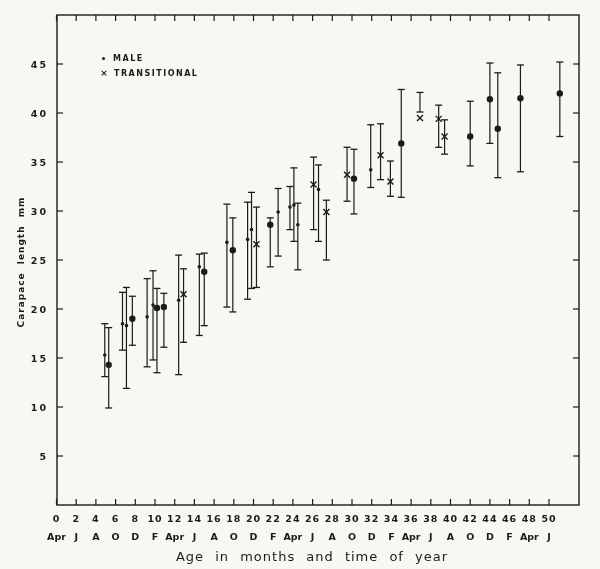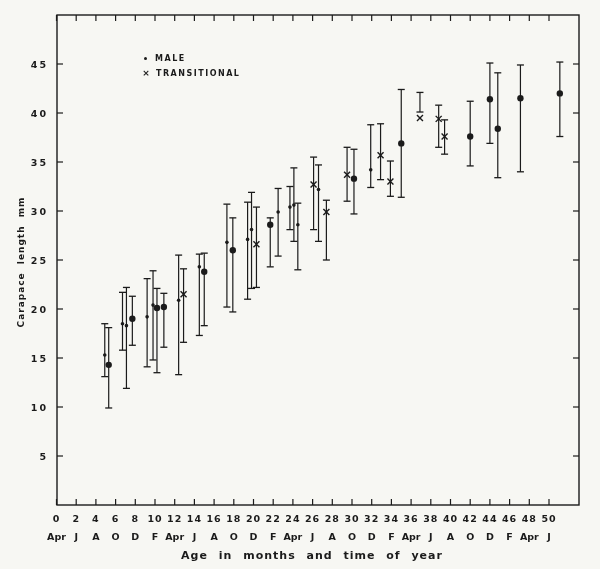--- a/index.html
+++ b/index.html
@@ -20,37 +20,37 @@
   }
   .legend{
     position:absolute;
     left:98px;top:51px;
     font-size:8px;
     font-weight:700;
     letter-spacing:1.5px;
     line-height:15px;
     white-space:nowrap;
   }
-  .legend-row{display:flex;align-items:center;height:15px;margin-left:42px;}
+  .legend-row{display:flex;align-items:center;height:15px;}
   .mk{display:inline-block;width:12px;text-align:center;margin-right:4px;flex:0 0 12px;}
   .mk-dot{width:3px;height:3px;border-radius:50%;background:#1b1b1b;margin:0 8px 0 4px;flex:0 0 3px;}
   .mk-x{font-size:9px;font-weight:700;letter-spacing:0;}
   .mk-circle{width:5px;height:5px;border-radius:50%;border:1.6px solid #1b1b1b;margin:0 6px 0 2px;flex:0 0 5px;background:#f7f7f3;}
   .ylabel{
     position:absolute;
     left:21px;top:262px;
     transform:translate(-50%,-50%) rotate(-90deg);
     font-size:9px;font-weight:700;letter-spacing:1px;word-spacing:4px;
     white-space:nowrap;
   }
   .xlabel{
     position:absolute;
     left:312px;top:549px;
     transform:translateX(-50%);
-    font-size:11px;font-weight:700;letter-spacing:1px;word-spacing:6px;
+    font-size:13px;font-weight:400;letter-spacing:1px;word-spacing:6px;
     white-space:nowrap;
   }
 </style>
 </head>
 <body>
 
 <div class="fig">
 
   <svg id="chart" width="600" height="569" viewBox="0 0 600 569">
       <g>

